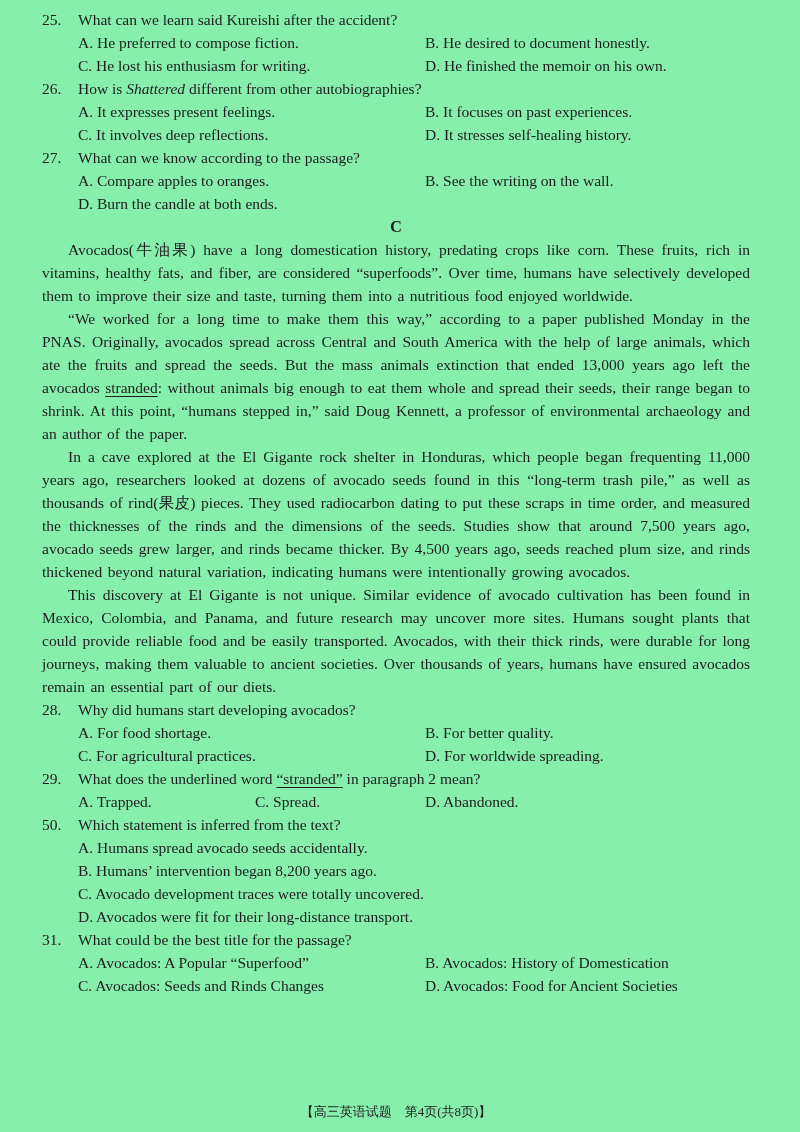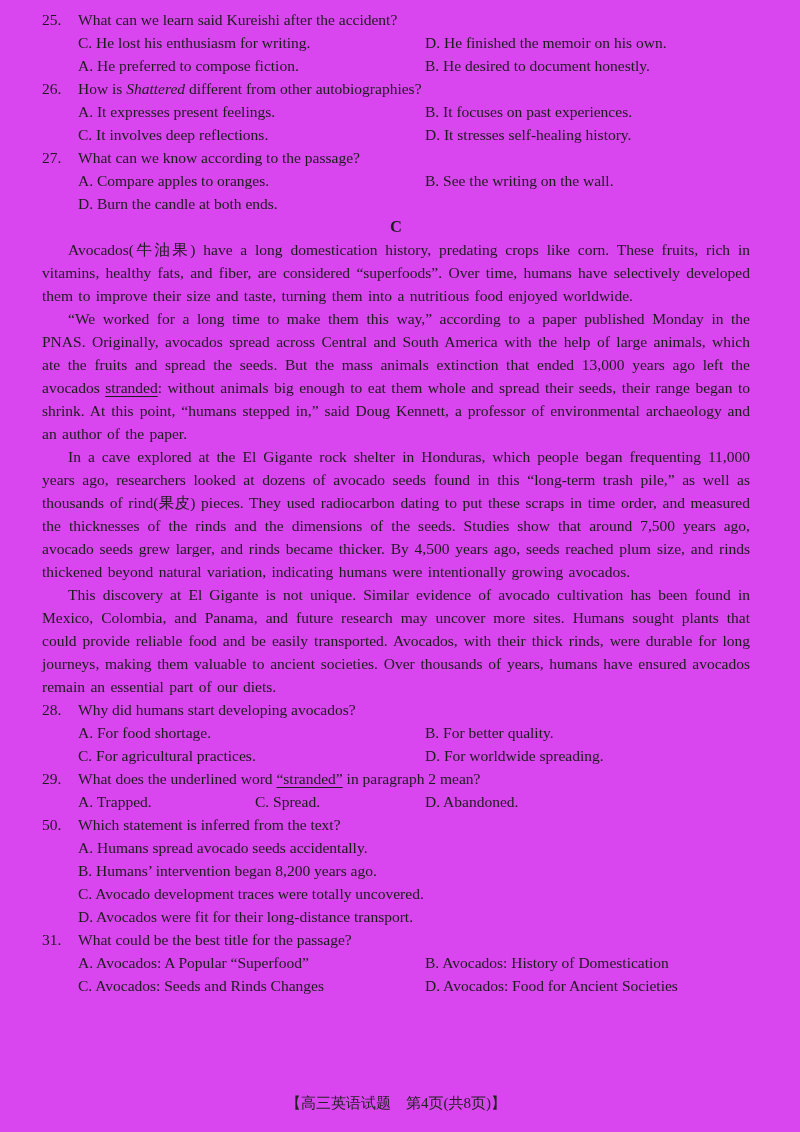--- a/index.html
+++ b/index.html
@@ -4,21 +4,21 @@
 <style>
   html, body {
     margin: 0;
     padding: 0;
     background: #e8e8e6;
   }
   .page {
     width: 800px;
     height: 1132px;
     margin: 0 auto;
-    background: #d946ef;
+    background: #86efac;
     box-sizing: border-box;
     padding: 8px 50px 0 42px;
     overflow: hidden;
     color: #1c1c1c;
     font-family: "Liberation Serif", "DejaVu Serif", serif;
     font-size: 15.5px;
     line-height: 23px;
     display: flex;
     flex-direction: column;
   }
@@ -47,44 +47,44 @@
     word-spacing: 1.5px;
   }
   .u-word {
     text-decoration: underline;
     text-underline-offset: 3px;
   }
   .italic-word { font-style: italic; }
   .footer {
     flex: 0 0 auto;
     text-align: center;
-    font-size: 15px;
-    padding-bottom: 17px;
+    font-size: 13px;
+    padding-bottom: 9px;
     color: #222;
   }
 </style>
 </head>
 <body>
 
 <div class="page">
   <div class="content">
 
     <div class="question">
       <div class="q-line">
         <span class="q-num">25.</span>
         <span class="q-text">What can we learn said Kureishi after the accident?</span>
       </div>
       <div class="opts">
         <div class="opt-row2">
+          <span class="opt-col">A. He preferred to compose fiction.</span>
+          <span class="opt-col">B. He desired to document honestly.</span>
+        </div>
+        <div class="opt-row2">
           <span class="opt-col">C. He lost his enthusiasm for writing.</span>
           <span class="opt-col">D. He finished the memoir on his own.</span>
-        </div>
-        <div class="opt-row2">
-          <span class="opt-col">A. He preferred to compose fiction.</span>
-          <span class="opt-col">B. He desired to document honestly.</span>
         </div>
       </div>
     </div>
 
     <div class="question">
       <div class="q-line">
         <span class="q-num">26.</span>
         <span class="q-text"><span>How is </span><span class="italic-word">Shattered</span><span> different from other autobiographies?</span></span>
       </div>
       <div class="opts">

